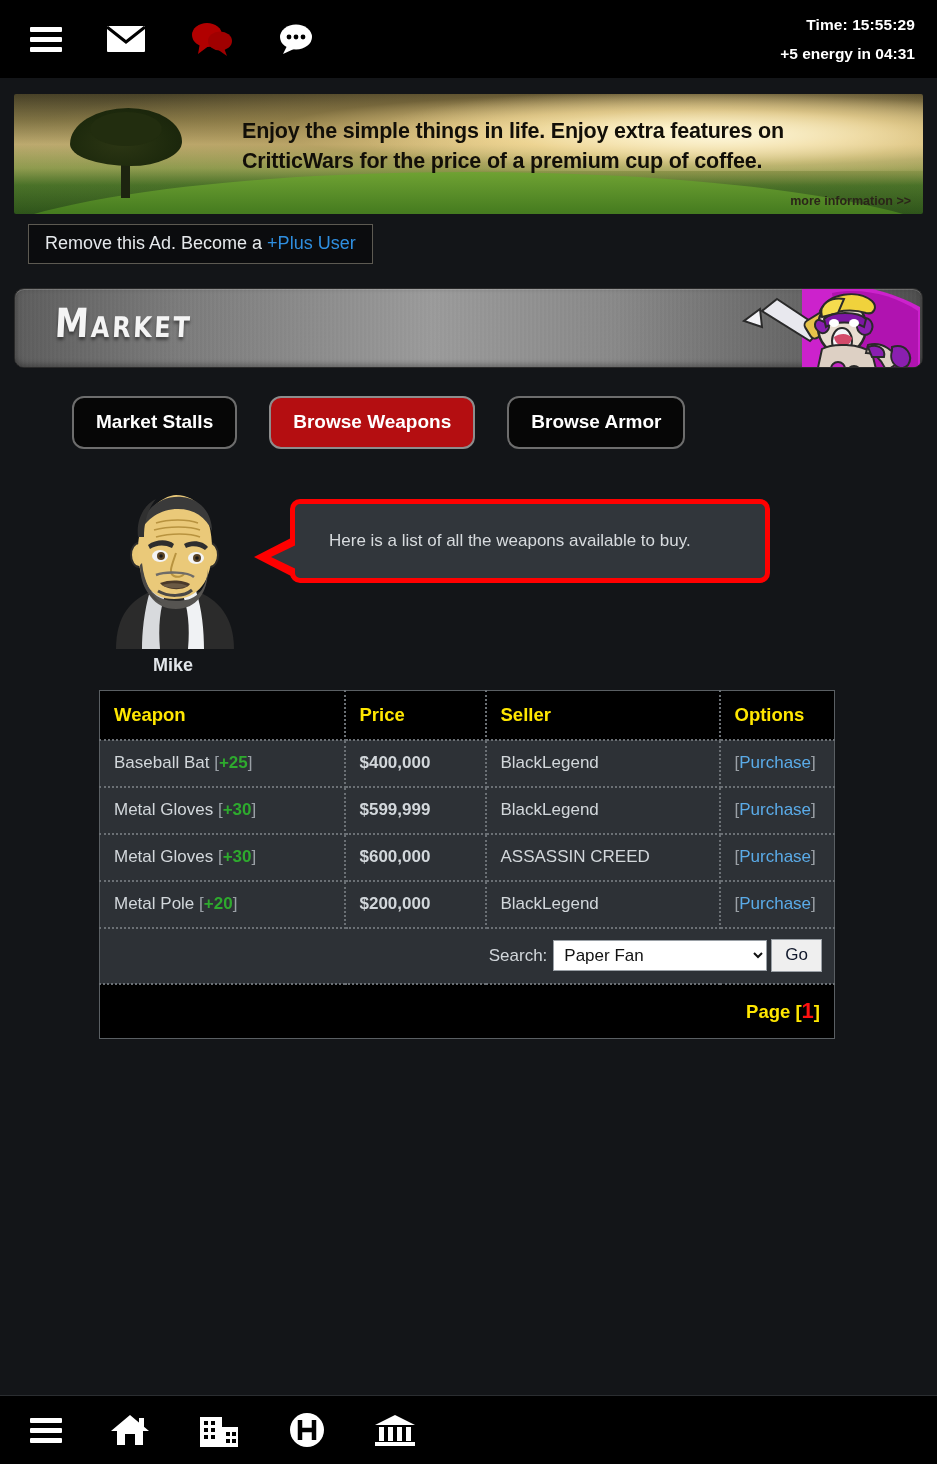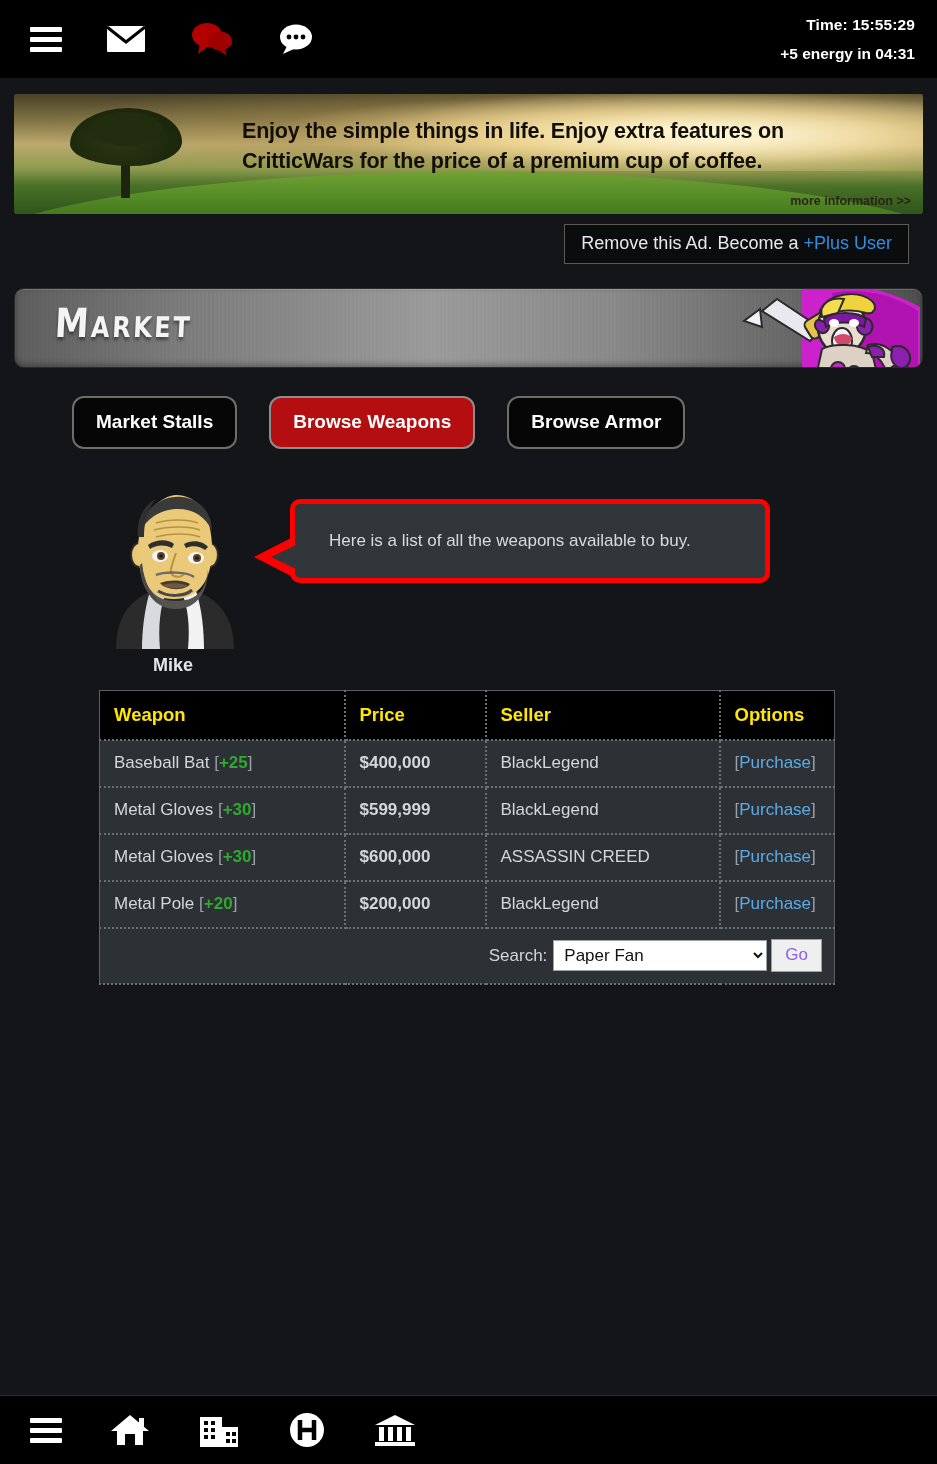--- a/index.html
+++ b/index.html
@@ -147,21 +147,20 @@
   .ad-more {
     position: absolute;
     right: 12px;
     bottom: 6px;
     font-size: 12.5px;
     font-weight: bold;
     color: #2b2519;
   }
   .remove-ad-row {
     display: flex;
-    justify-content: flex-end;
     padding: 10px 14px 0 14px;
   }
   .remove-ad {
     border: 1px solid #5d5a52;
     background: #0b0c0e;
     padding: 8px 16px 9px 16px;
     font-size: 18px;
     color: #e6e9ec;
     cursor: pointer;
     white-space: nowrap;
@@ -348,21 +347,21 @@
     color: #111111;
     border: 1px solid #9aa0a6;
     vertical-align: middle;
   }
   button.go-btn {
     font-family: "Liberation Sans", sans-serif;
     font-size: 17px;
     padding: 5px 13px 6px 13px;
     margin-left: 4px;
     background: #efefef;
-    color: #8b5cf6;
+    color: #0f172a;
     border: 1px solid #9aa0a6;
     cursor: pointer;
     vertical-align: middle;
   }
   tr.page-row td {
     background: #000000;
     text-align: right;
     padding: 13px 14px 14px 14px;
     border-right: none;
     border-bottom: none;
@@ -571,20 +570,23 @@
         <td>BlackLegend</td>
         <td><span class="purchase"><span class="brk">[</span><span>Purchase</span><span class="brk">]</span></span></td>
       </tr>
       <tr class="search-row">
         <td colspan="4">
           <span class="search-label">Search:</span><select class="search-select">
             <option>Paper Fan</option>
           </select><button class="go-btn">Go</button>
         </td>
       </tr>
+      <tr class="page-row">
+        <td colspan="4"><span>Page</span> <span>[</span><span class="page-num">1</span><span>]</span></td>
+      </tr>
     </tbody>
   </table>
 </div>
 
 <div class="bottom-nav">
   <div class="bottom-nav-icons">
 
     <div class="hamburger ticon">
       <span></span>
       <span></span>

